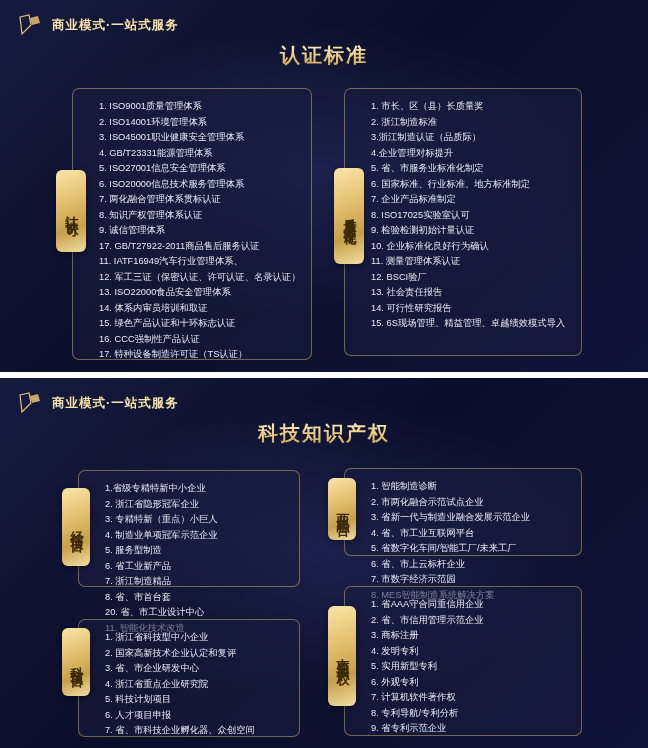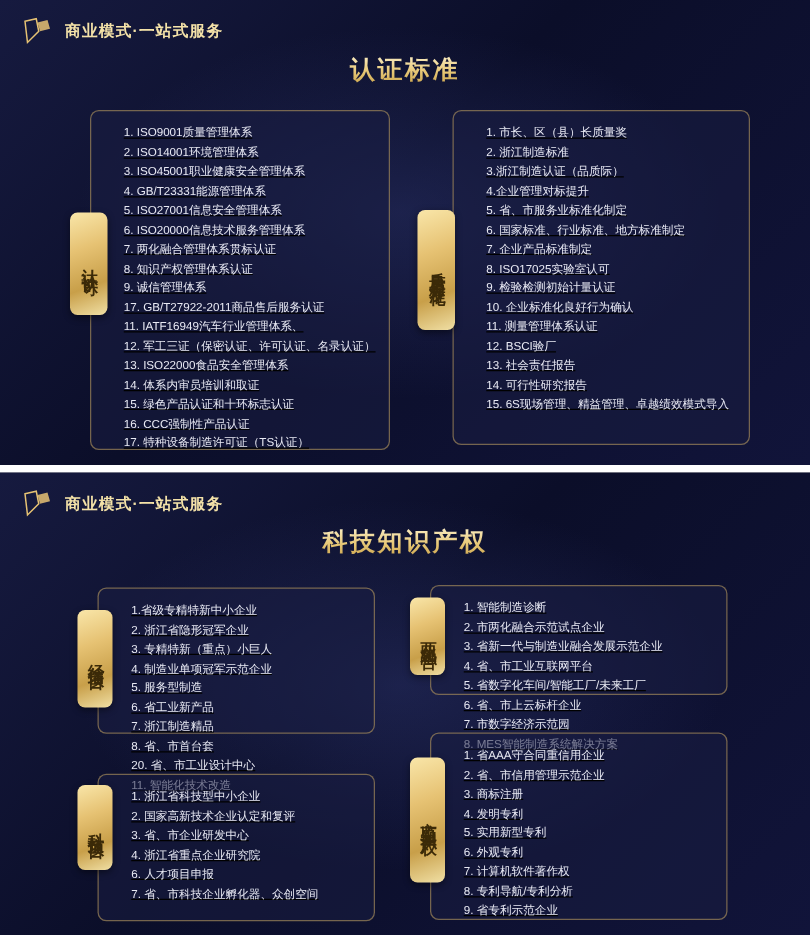--- a/index.html
+++ b/index.html
@@ -5,21 +5,21 @@
   html, body {
     margin: 0;
     padding: 0;
     background: #ffffff;
     font-family: "Liberation Sans", sans-serif;
   }
   #page {
     width: 648px;
     height: 748px;
     position: relative;
-    background: #a3a3a3;
+    background: #4c1d95;
     overflow: hidden;
   }
   .slide {
     position: absolute;
     left: 0;
     width: 648px;
     background: #0d1030;
     background: linear-gradient(135deg, #161a3f 0%, #0b0e29 45%, #11143a 100%);
     overflow: hidden;
   }
@@ -99,21 +99,20 @@
 
   
   .panel {
     position: absolute;
     border: 1px solid rgba(198,166,96,0.55);
     border-radius: 7px;
     background: rgba(25,30,66,0.55);
     box-sizing: border-box;
     padding: 10px 20px 10px 26px;
     z-index: 2;
-    text-decoration: underline;
   }
   .panel ol {
     margin: 0;
     padding: 0;
     list-style: none;
   }
   .panel li {
     color: #e9eaf4;
     font-size: 9.3px;
     line-height: 15.5px;
@@ -168,21 +167,21 @@
         <li>14. 体系内审员培训和取证</li>
         <li>15. 绿色产品认证和十环标志认证</li>
         <li>16. CCC强制性产品认证</li>
         <li>17. 特种设备制造许可证（TS认证）</li>
       </ol>
     </div>
 
     <div class="gold-tab" style="left:334px; top:168px; width:30px; height:96px;">
       <span>质量与标准化</span>
     </div>
-    <div class="panel" style="left:362px; top:88px; width:238px; height:268px;">
+    <div class="panel" style="left:344px; top:88px; width:238px; height:268px;">
       <ol>
         <li>1. 市长、区（县）长质量奖</li>
         <li>2. 浙江制造标准</li>
         <li>3.浙江制造认证（品质际）</li>
         <li>4.企业管理对标提升</li>
         <li>5. 省、市服务业标准化制定</li>
         <li>6. 国家标准、行业标准、地方标准制定</li>
         <li>7. 企业产品标准制定</li>
         <li>8. ISO17025实验室认可</li>
         <li>9. 检验检测初始计量认证</li>
@@ -247,20 +246,21 @@
 
     <div class="gold-tab" style="left:62px; top:250px; width:28px; height:68px;">
       <span>科技项目</span>
     </div>
     <div class="panel" style="left:78px; top:241px; width:222px; height:118px;">
       <ol>
         <li>1. 浙江省科技型中小企业</li>
         <li>2. 国家高新技术企业认定和复评</li>
         <li>3. 省、市企业研发中心</li>
         <li>4. 浙江省重点企业研究院</li>
+        <li>5. 科技计划项目</li>
         <li>6. 人才项目申报</li>
         <li>7. 省、市科技企业孵化器、众创空间</li>
       </ol>
     </div>
 
     <div class="gold-tab" style="left:328px; top:228px; width:28px; height:100px;">
       <span>市监知识产权</span>
     </div>
     <div class="panel" style="left:344px; top:208px; width:238px; height:150px;">
       <ol>

